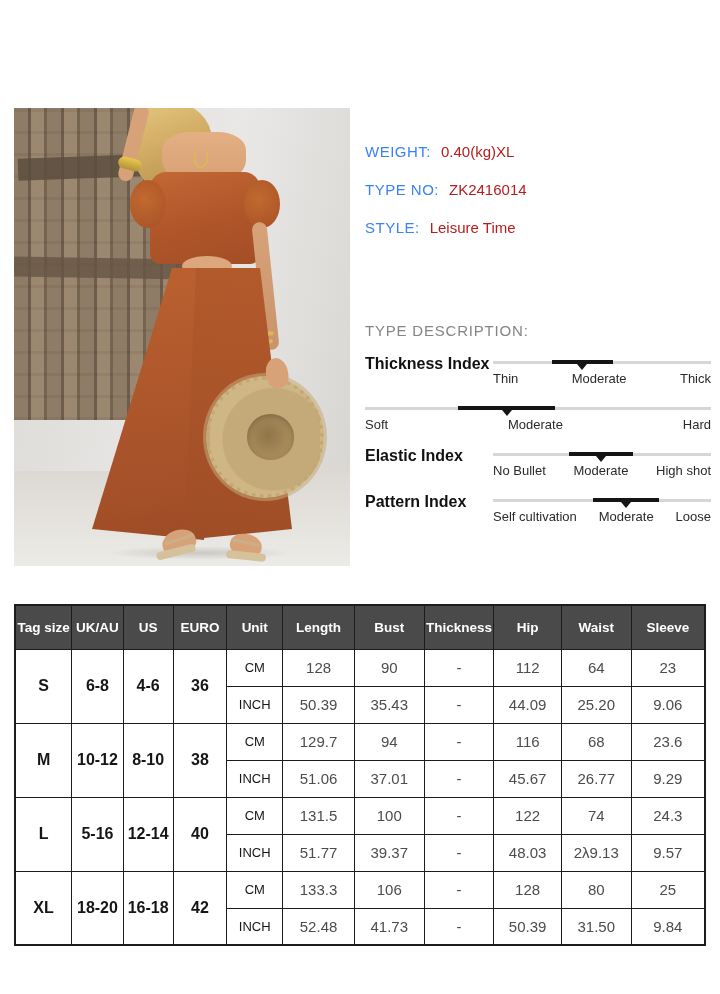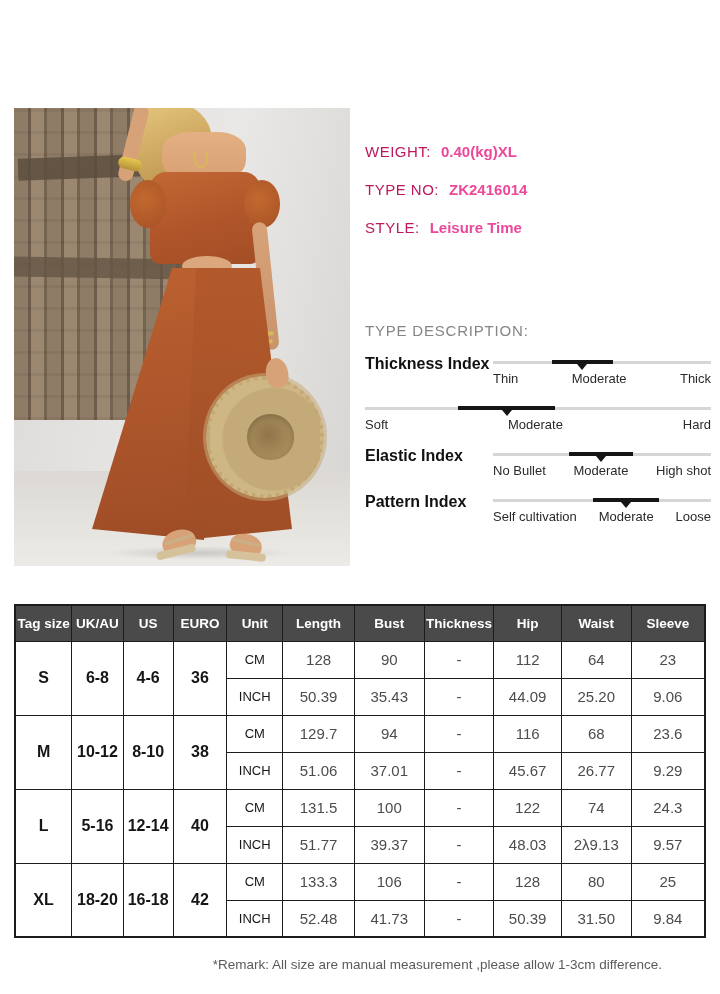--- a/index.html
+++ b/index.html
@@ -55,40 +55,40 @@
   .strap { height:3px; background:#c9b089; }
   .strap-left { left:150px; top:430px; width:30px; transform:rotate(-18deg); }
   .strap-right { left:218px; top:433px; width:28px; transform:rotate(12deg); }
   .sole { height:8px; background:#d6c29a; border-radius:4px; }
   .sole-left { left:142px; top:440px; width:40px; transform:rotate(-14deg); }
   .sole-right { left:212px; top:444px; width:40px; transform:rotate(6deg); }
 
   
   .details { position:absolute; left:365px; top:142px; width:346px; }
   .detail-row { margin-bottom:18px; font-size:15px; line-height:20px; }
-  .detail-label { color:#be185d; letter-spacing:.5px; }
-  .detail-value { color:#ec4899; font-weight:700; margin-left:10px; }
+  .detail-label { color:#3b82f6; letter-spacing:.5px; }
+  .detail-value { color:#b91c1c; font-weight:400; margin-left:10px; }
 
   
   .index-section { position:absolute; left:365px; top:322px; width:346px; }
   .section-heading { color:#858585; font-size:15px; letter-spacing:.8px; }
   .index-list { margin-top:14px; }
   .index-row { display:flex; margin-bottom:13px; }
   .index-name { width:128px; font-weight:700; font-size:16px; color:#111; padding-top:2px; }
   .index-slider { flex:1; padding-top:8px; }
   .track { position:relative; height:3px; background:#d6d6d6; }
   .track-active { position:absolute; top:-1px; height:4px; background:#151515; }
   .track-pointer { position:absolute; top:3px; width:0; height:0;
     border-left:5px solid transparent; border-right:5px solid transparent; border-top:6px solid #151515; }
   .level-labels { display:flex; justify-content:space-between; margin-top:7px; font-size:13px; color:#2a2a2a; }
 
   
   .size-section { position:absolute; left:14px; top:590px; width:692px; }
   .size-table { width:100%; border-collapse:collapse; border:2px solid #1c1c1c; table-layout:fixed; margin-top:14px; }
-  .size-table th { background:#4a4a4a; color:#fff; font-size:13.5px; font-weight:700; height:36px; border:1px solid #1c1c1c; padding:0; }
+  .size-table th { background:#4a4a4a; color:#fff; font-size:13.5px; font-weight:700; height:44px; border:1px solid #1c1c1c; padding:0; }
   .size-table td { text-align:center; font-size:15px; height:37px; border:1px solid #1c1c1c; color:#4c4c4c; padding:0; }
   .size-table td.size-val { color:#161616; font-weight:700; font-size:16px; }
   .size-table td.unit-cell { font-size:13px; color:#161616; font-weight:400; }
 
   .remark { position:absolute; top:957px; right:58px; font-size:13.5px; color:#5a5a5a; }
 </style>
 </head>
 <body>
 
 <div class="page">
@@ -312,15 +312,14 @@
             <td>41.73</td>
             <td>-</td>
             <td>50.39</td>
             <td>31.50</td>
             <td>9.84</td>
           </tr>
         </tbody>
     </table>
   </div>
 
-  <div class="remark">*Remark: All size are manual measurement ,please allow 1-3cm difference.</div>
 
 </div>
 
 </body></html>

